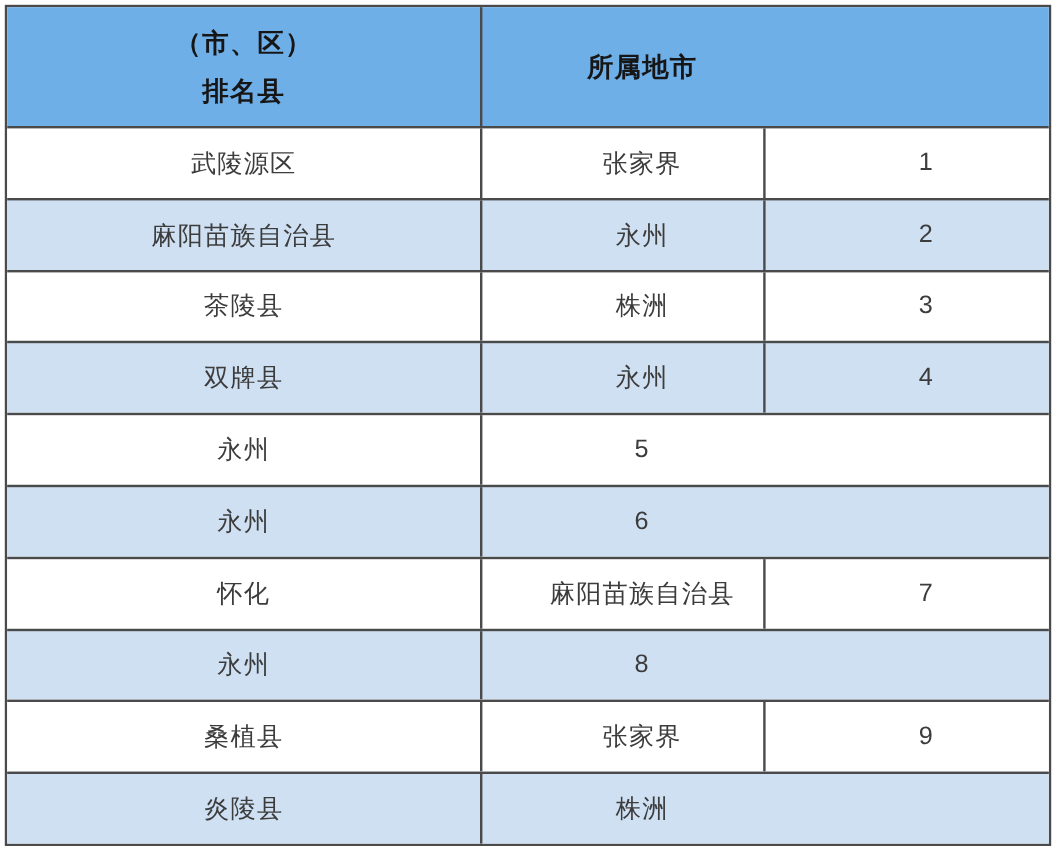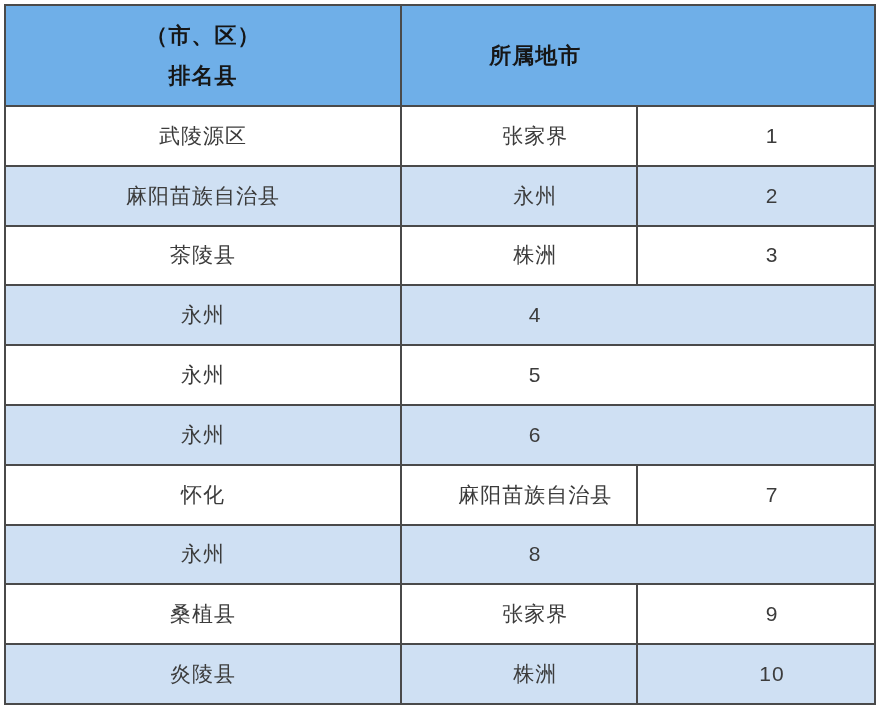--- a/index.html
+++ b/index.html
@@ -94,20 +94,21 @@
       <div class="cell body-cell">麻阳苗族自治县</div>
       <div class="cell body-cell">永州</div>
       <div class="cell body-cell">2</div>
     </div>
     <div class="row">
       <div class="cell body-cell">茶陵县</div>
       <div class="cell body-cell">株洲</div>
       <div class="cell body-cell">3</div>
     </div>
     <div class="row">
+      <div class="cell body-cell">双牌县</div>
       <div class="cell body-cell">永州</div>
       <div class="cell body-cell">4</div>
     </div>
     <div class="row">
       <div class="cell body-cell">永州</div>
       <div class="cell body-cell">5</div>
     </div>
     <div class="row">
       <div class="cell body-cell">永州</div>
       <div class="cell body-cell">6</div>
@@ -122,16 +123,15 @@
       <div class="cell body-cell">8</div>
     </div>
     <div class="row">
       <div class="cell body-cell">桑植县</div>
       <div class="cell body-cell">张家界</div>
       <div class="cell body-cell">9</div>
     </div>
     <div class="row">
       <div class="cell body-cell">炎陵县</div>
       <div class="cell body-cell">株洲</div>
-      <div class="cell body-cell">10</div>
     </div>
   </div>
 </div>
 
 </body></html>

